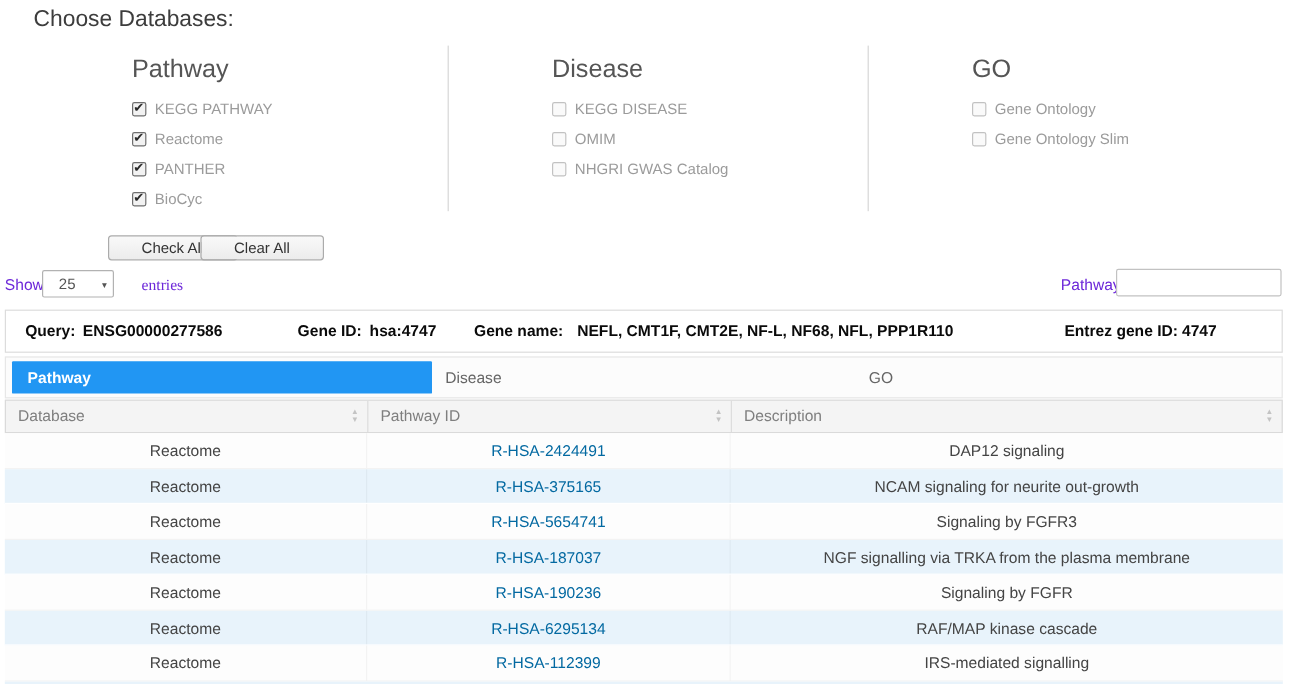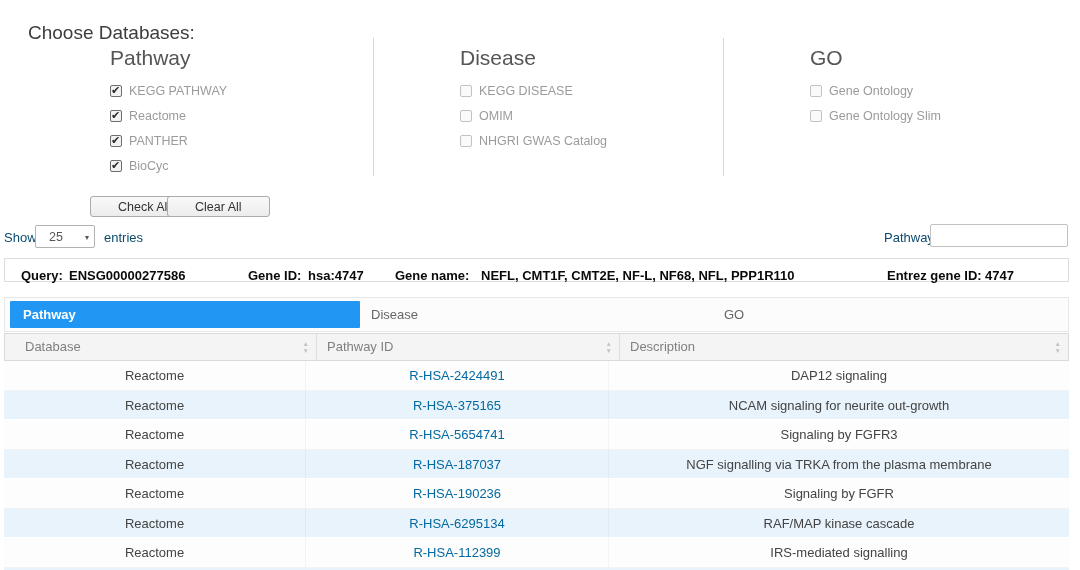--- a/index.html
+++ b/index.html
@@ -4,21 +4,21 @@
 <style>
   * { margin:0; padding:0; box-sizing:border-box; }
   html,body { width:1080px; height:570px; }
   body {
     position:relative; overflow:hidden; background:#fff;
     font-family:"Liberation Sans", sans-serif; color:#333;
   }
   .abs { position:absolute; }
 
   
-  .page-title { left:28px; top:22px; font-size:19px; color:#3d3d3d; font-weight:400; }
+  .page-title { left:28px; top:6px; font-size:19px; color:#3d3d3d; font-weight:400; }
   .db-col { top:46px; width:250px; }
   .db-col h2 { font-size:21px; color:#555; font-weight:400; margin-bottom:13px; }
   .db-item { display:flex; align-items:center; gap:7px; margin-bottom:10px; height:15px; cursor:default; }
   .db-item .lbl { font-size:12.5px; color:#9b9b9b; }
   .cbx {
     width:12px; height:12px; border:1px solid #c2c2c2; background:#fafafa;
     border-radius:2px; position:relative; flex:0 0 auto;
   }
   .cbx.checked { border-color:#6e6e6e; background:#f2f2f2; }
   .cbx.checked::after {
@@ -28,56 +28,56 @@
   .vdiv { width:1px; background:#d6d6d6; top:38px; height:138px; }
 
   .btn {
     position:absolute; top:196px; height:21px; padding:0 27px;
     font-family:"Liberation Sans", sans-serif; font-size:12.5px; color:#333;
     background:linear-gradient(#f9f9f9,#ececec); border:1px solid #ababab;
     border-radius:3px; cursor:pointer;
   }
 
   
-  .ctl-text { top:230px; font-size:13px; color:#0c4a6e; }
+  .ctl-text { top:230px; font-size:13px; color:#6d28d9; }
   .length-select {
     left:35px; top:225px; width:60px; height:23px;
     border:1px solid #b2b2b2; border-radius:2px; background:#fff; cursor:pointer;
   }
   .length-select .val { position:absolute; left:13px; top:4px; font-size:12.5px; color:#555; }
   .length-select .arrow { position:absolute; right:5px; top:7px; font-size:8px; color:#555; }
   .search-input {
     left:930px; top:224px; width:138px; height:23px;
     border:1px solid #c2c2c2; border-radius:2px; background:#fff;
     font-family:"Liberation Sans", sans-serif; font-size:13px; padding:0 6px;
   }
 
   
   .query-bar {
-    left:4px; top:258px; width:1065px; height:24px;
+    left:4px; top:258px; width:1065px; height:36px;
     background:#fff; border:1px solid #dcdcdc;
   }
   .query-bar span { position:absolute; top:0; line-height:34px; font-size:13px; font-weight:bold; color:#0a0a0a; white-space:nowrap; }
 
   
   .tab-strip {
     left:4px; top:297px; width:1065px; height:35px;
     background:#fcfcfc; border:1px solid #e7e7e7;
   }
   .tab-active {
     position:absolute; left:5px; top:3px; width:350px; height:27px;
     background:#2196f3; border-radius:1px; cursor:pointer;
   }
   .tab-active .t { position:absolute; left:13px; top:0; line-height:27px; color:#fff; font-size:13px; font-weight:bold; }
   .tab-plain { position:absolute; top:0; line-height:33px; font-size:13px; color:#666; cursor:pointer; }
 
   
   .thead {
     left:4px; top:333px; width:1065px; height:28px;
-    background:#f4f4f4; border:1px solid #dadada; display:flex;padding-left:10px;
+    background:#f4f4f4; border:1px solid #dadada; display:flex;
   }
   .th { position:relative; line-height:26px; padding-left:10px; font-size:13px; color:#7f7f7f; cursor:pointer; }
   .th-db { width:302px; border-right:1px solid #ddd; }
   .th-id { width:303px; border-right:1px solid #ddd; }
   .th-desc { flex:1; }
   .sort { position:absolute; right:7px; top:6px; display:flex; flex-direction:column; color:#c3c3c3; font-size:6.5px; line-height:7px; }
 
   .tbody { left:4px; top:361px; width:1065px; }
   .tr { display:flex; height:29.5px; background:#fdfdfd; border-bottom:1px solid #f3f3f3; }
   .tr:nth-child(even) { background:#e8f3fb; border-bottom:1px solid #fff; }
@@ -147,21 +147,21 @@
 </div>
 
 <button class="btn" style="left:90px;">Check All</button>
 <button class="btn" style="left:167px;">Clear All</button>
 
 <span class="abs ctl-text" style="left:4px;">Show</span>
 <div class="abs length-select">
   <span class="val">25</span>
   <span class="arrow">▾</span>
 </div>
-<span class="abs ctl-text" style="left:104px;">entries</span>
+<span class="abs ctl-text" style="left:118px;font-family:Liberation Serif, serif;">entries</span>
 
 <span class="abs ctl-text" style="left:884px;">Pathway:</span>
 <input class="abs search-input" value="" style="">
 
 <div class="abs query-bar">
   <span style="left:16px;">Query:</span>
   <span style="left:64px;">ENSG00000277586</span>
   <span style="left:243px;">Gene ID:</span>
   <span style="left:303px;">hsa:4747</span>
   <span style="left:390px;">Gene name:</span>

